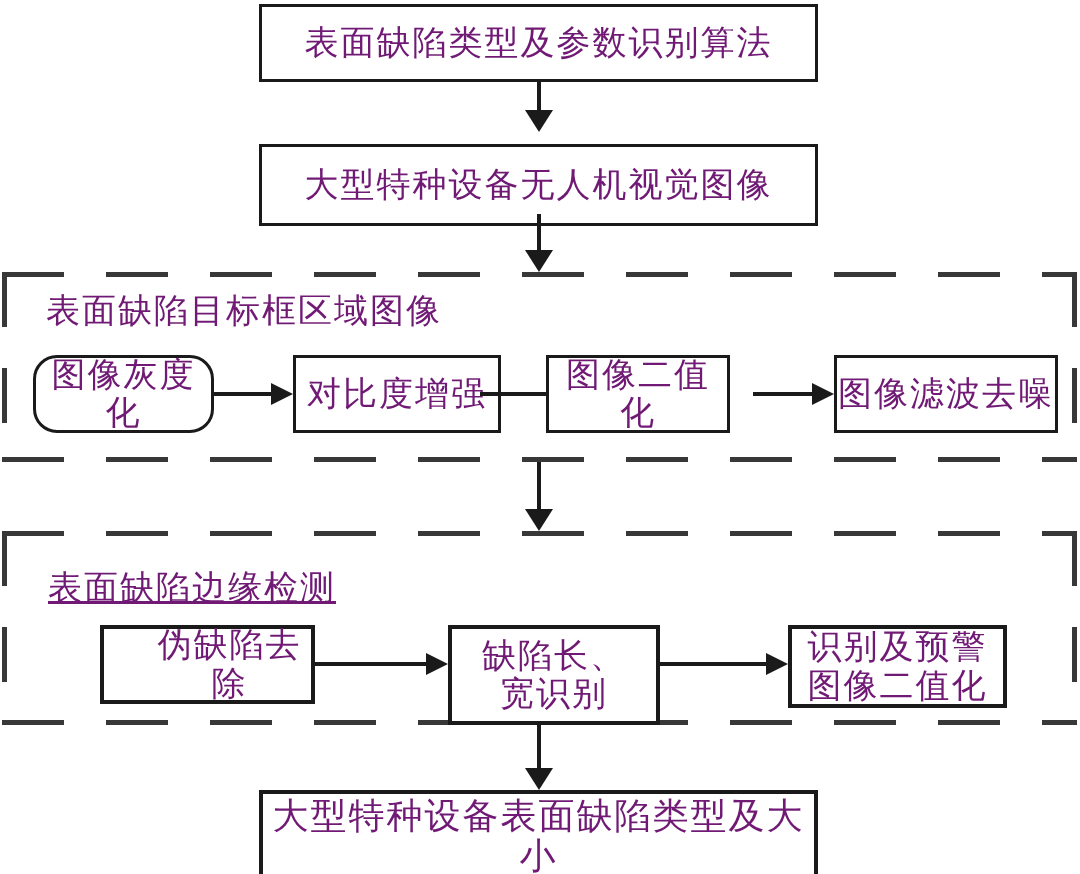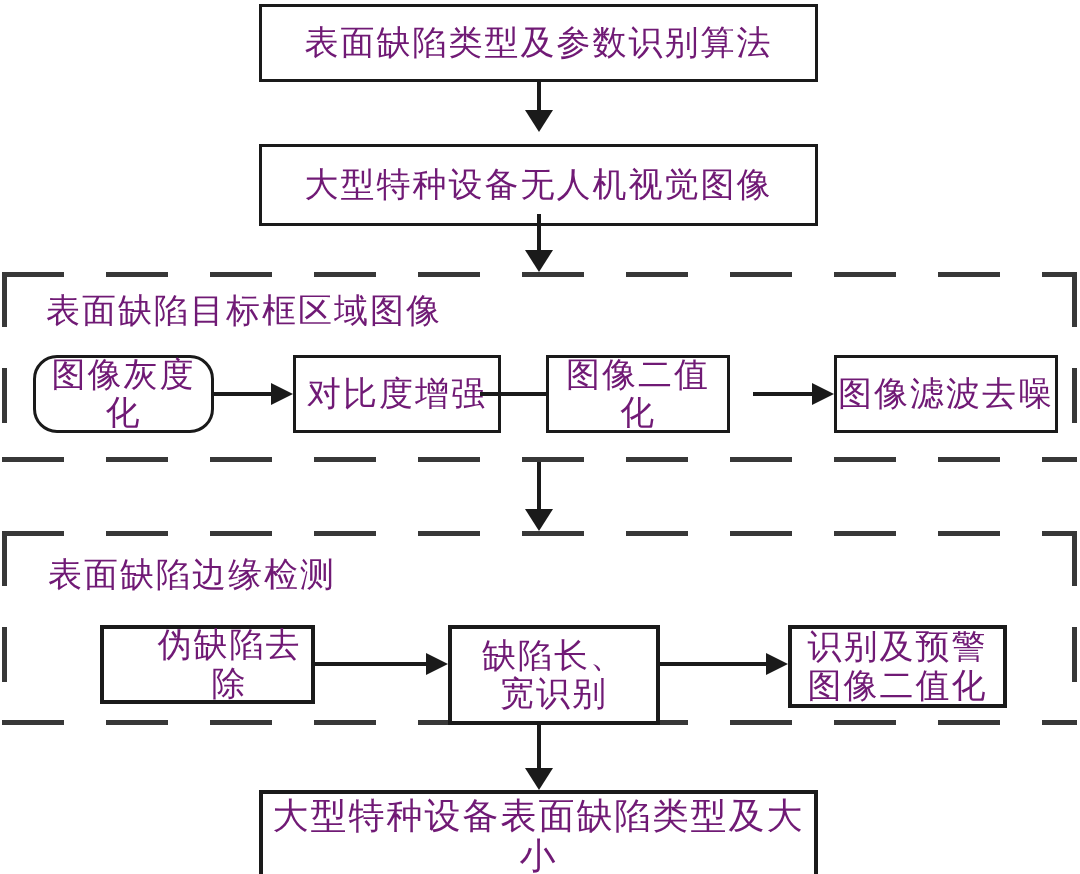--- a/index.html
+++ b/index.html
@@ -111,21 +111,21 @@
     <div class="shaft" style="height:49px;"></div>
     <div class="head"></div>
   </div>
 
   <div class="dashed-region" style="left:2px; top:531px; width:1075px; height:194px;">
     <div class="edge edge-top"></div>
     <div class="edge edge-bottom"></div>
     <div class="edge edge-left"></div>
     <div class="edge edge-right"></div>
 
-    <div class="section-label" style="left:46px; top:21px;">表面缺陷边缘检测</div>
+    <div class="section-label" style="left:46px; top:34px;text-decoration:underline;">表面缺陷边缘检测</div>
 
     <div class="node thick" style="left:98px; top:94px; width:215px; height:79px;padding-left:44px;">
       <span>伪缺陷去除</span>
     </div>
     <div class="harrow" style="left:313px; top:122px; width:133px;">
       <div class="shaft" style="width:111px;"></div>
       <div class="head"></div>
     </div>
 
     <div class="node thick" style="left:446px; top:94px; width:212px; height:100px;">

